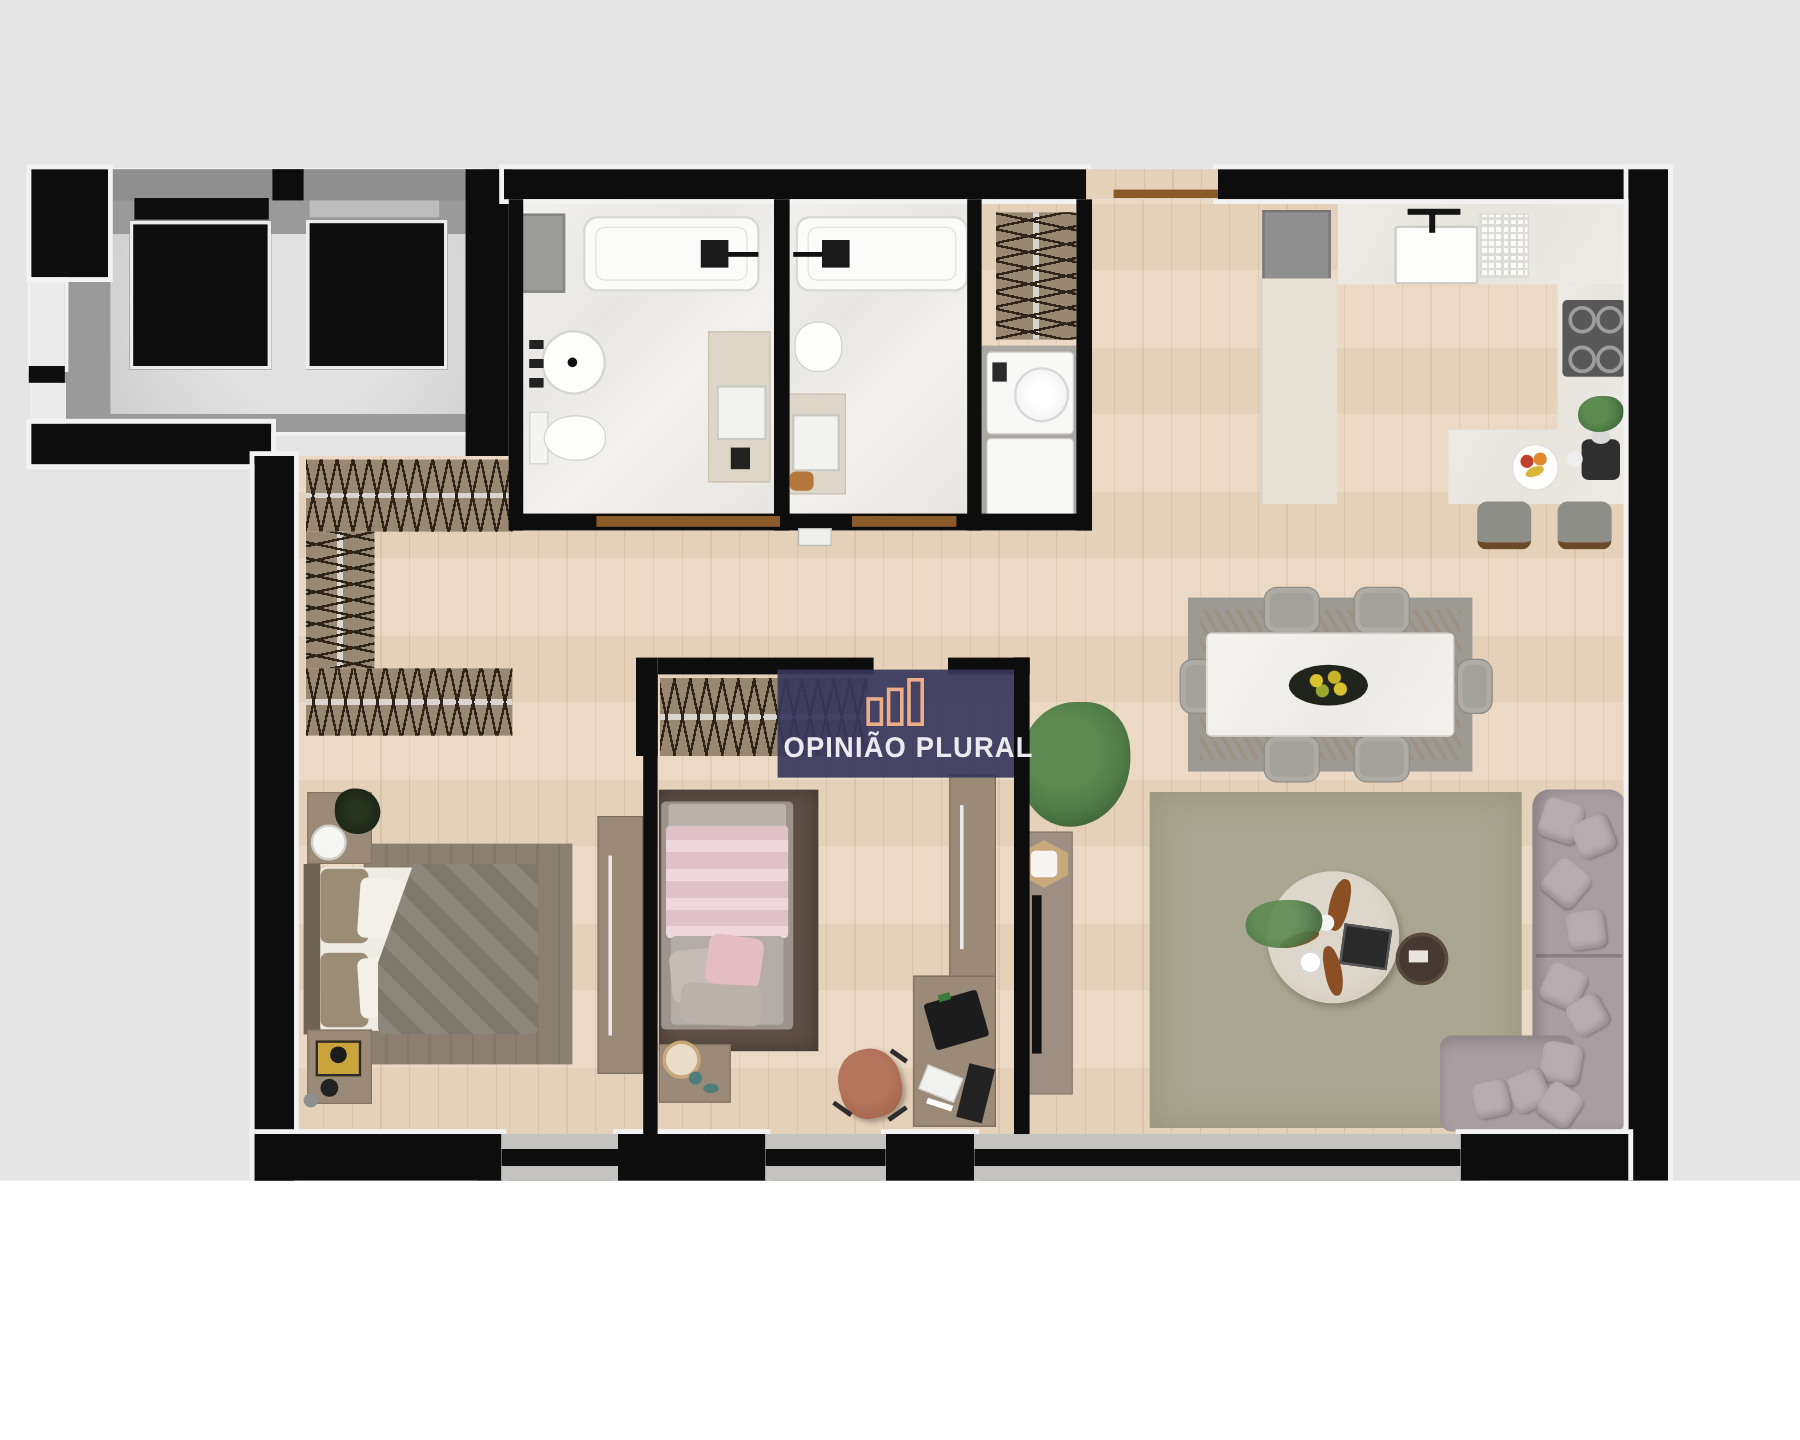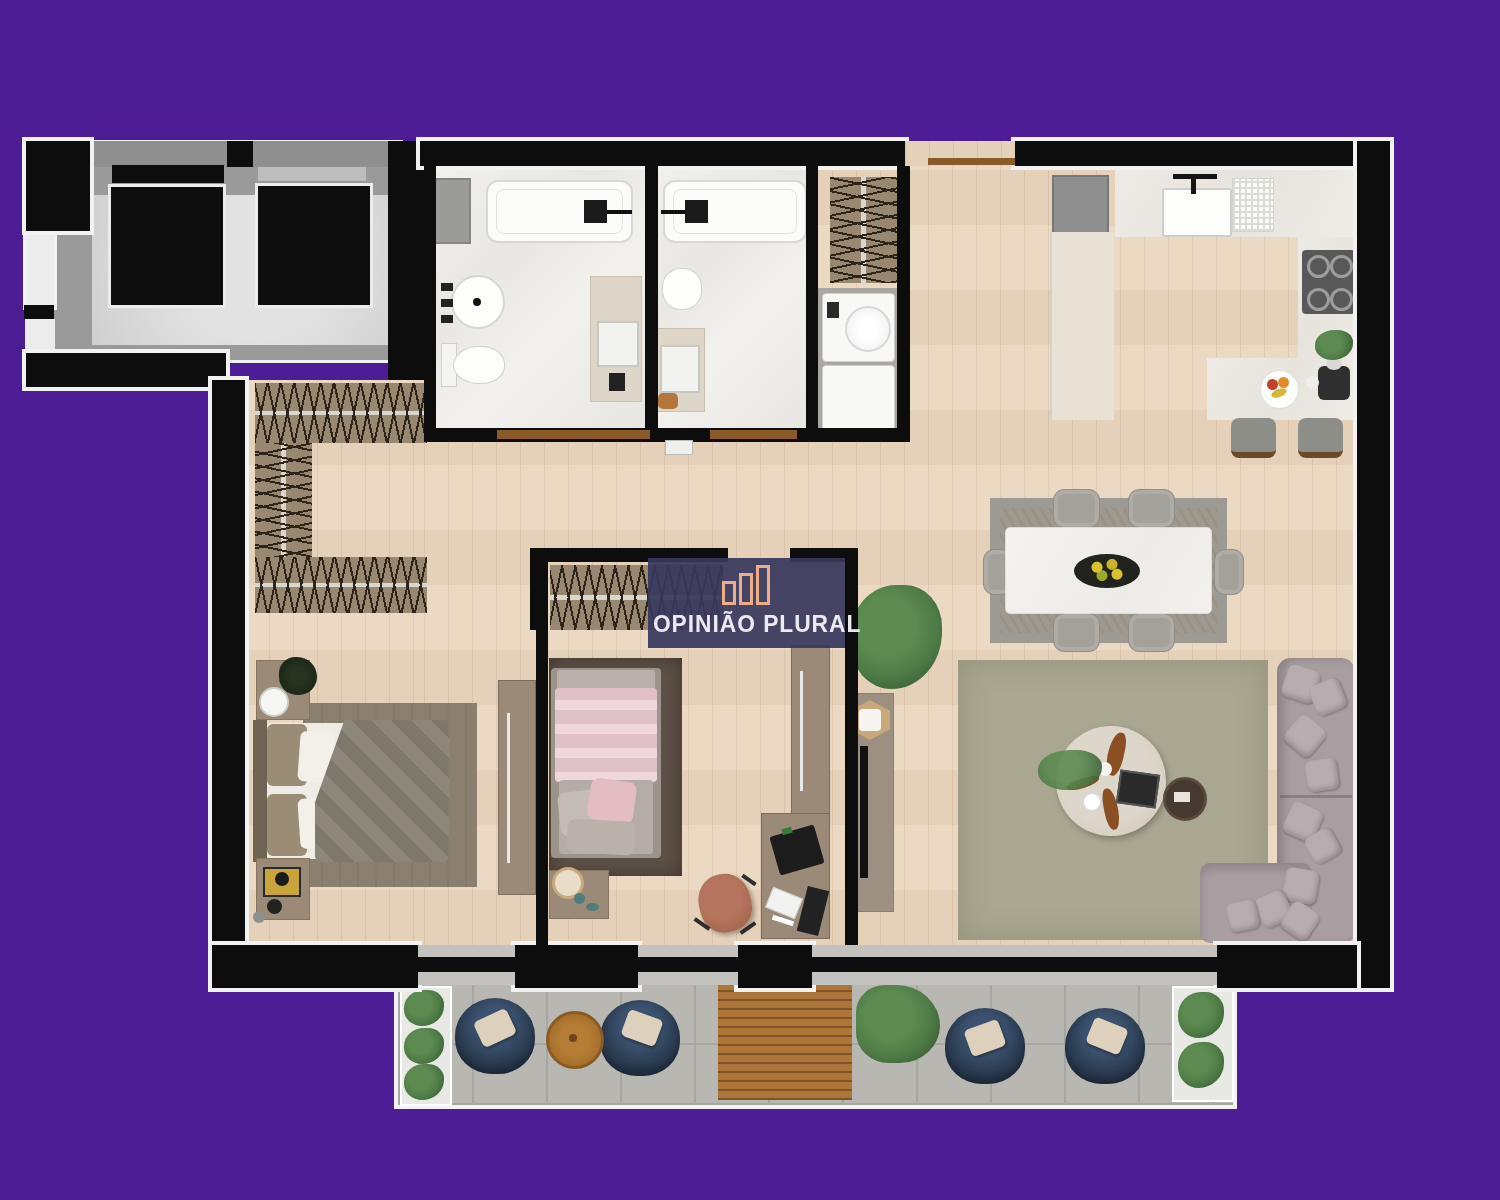--- a/index.html
+++ b/index.html
@@ -8,21 +8,21 @@
     --closet_wood:#998871; --hatch_line:#2e2417; --furniture_wood:#9a8a77;
     --rug_living:#a9a691; --rug_dining:#9c9a93; --rug_bed2:#5e5046;
     --sofa:#a89da1; --pillow:#b7acb0; --armchair_navy:#2e4057; --armchair_pillow:#ddd0bc;
     --bed1_duvet:#868073; --bed2_pink:#e9c9cf; --elevator_lobby:#9a9a9a;
     --appliance_white:#f8f8f7; --stove_dark:#585858; --counter_marble:#ebe8e2;
     --cabinet_beige:#e7e1d6; --watermark_bg:#3a3960; --watermark_text:#ece9f1;
     --watermark_logo:#ecae89; --plant_green:#4e7a46; --threshold_wood:#8a5a28;
     --slider_gray:#c3c2be;
   }
   html,body{margin:0;padding:0;background:#fff;}
-  .canvas{position:relative;width:1500px;height:1200px;background:#4c1d95;overflow:hidden;
+  .canvas{position:relative;width:1500px;height:984px;background:#e5e5e5;overflow:hidden;
           font-family:"Liberation Sans",sans-serif;}
   .abs{position:absolute;}
   .wall{background:var(--wall);z-index:5;}
   .wall-out{outline:4px solid var(--wall_trim);}
   .wood{background:
     repeating-linear-gradient(0deg, rgba(140,90,40,0.05) 0 55px, rgba(255,255,255,0.06) 55px 120px),
     repeating-linear-gradient(90deg, rgba(120,70,30,0.10) 0 1px, transparent 1px 24px),
     var(--floor_wood); z-index:1;}
   .marble{background:linear-gradient(135deg,#f2f0ed 0%,#e9e7e3 35%,#f3f1ee 60%,#e8e6e2 100%);z-index:2;}
   .counter{background:linear-gradient(120deg,#eeebe6 0%,#e7e4de 50%,#efece7 100%);z-index:2;}

